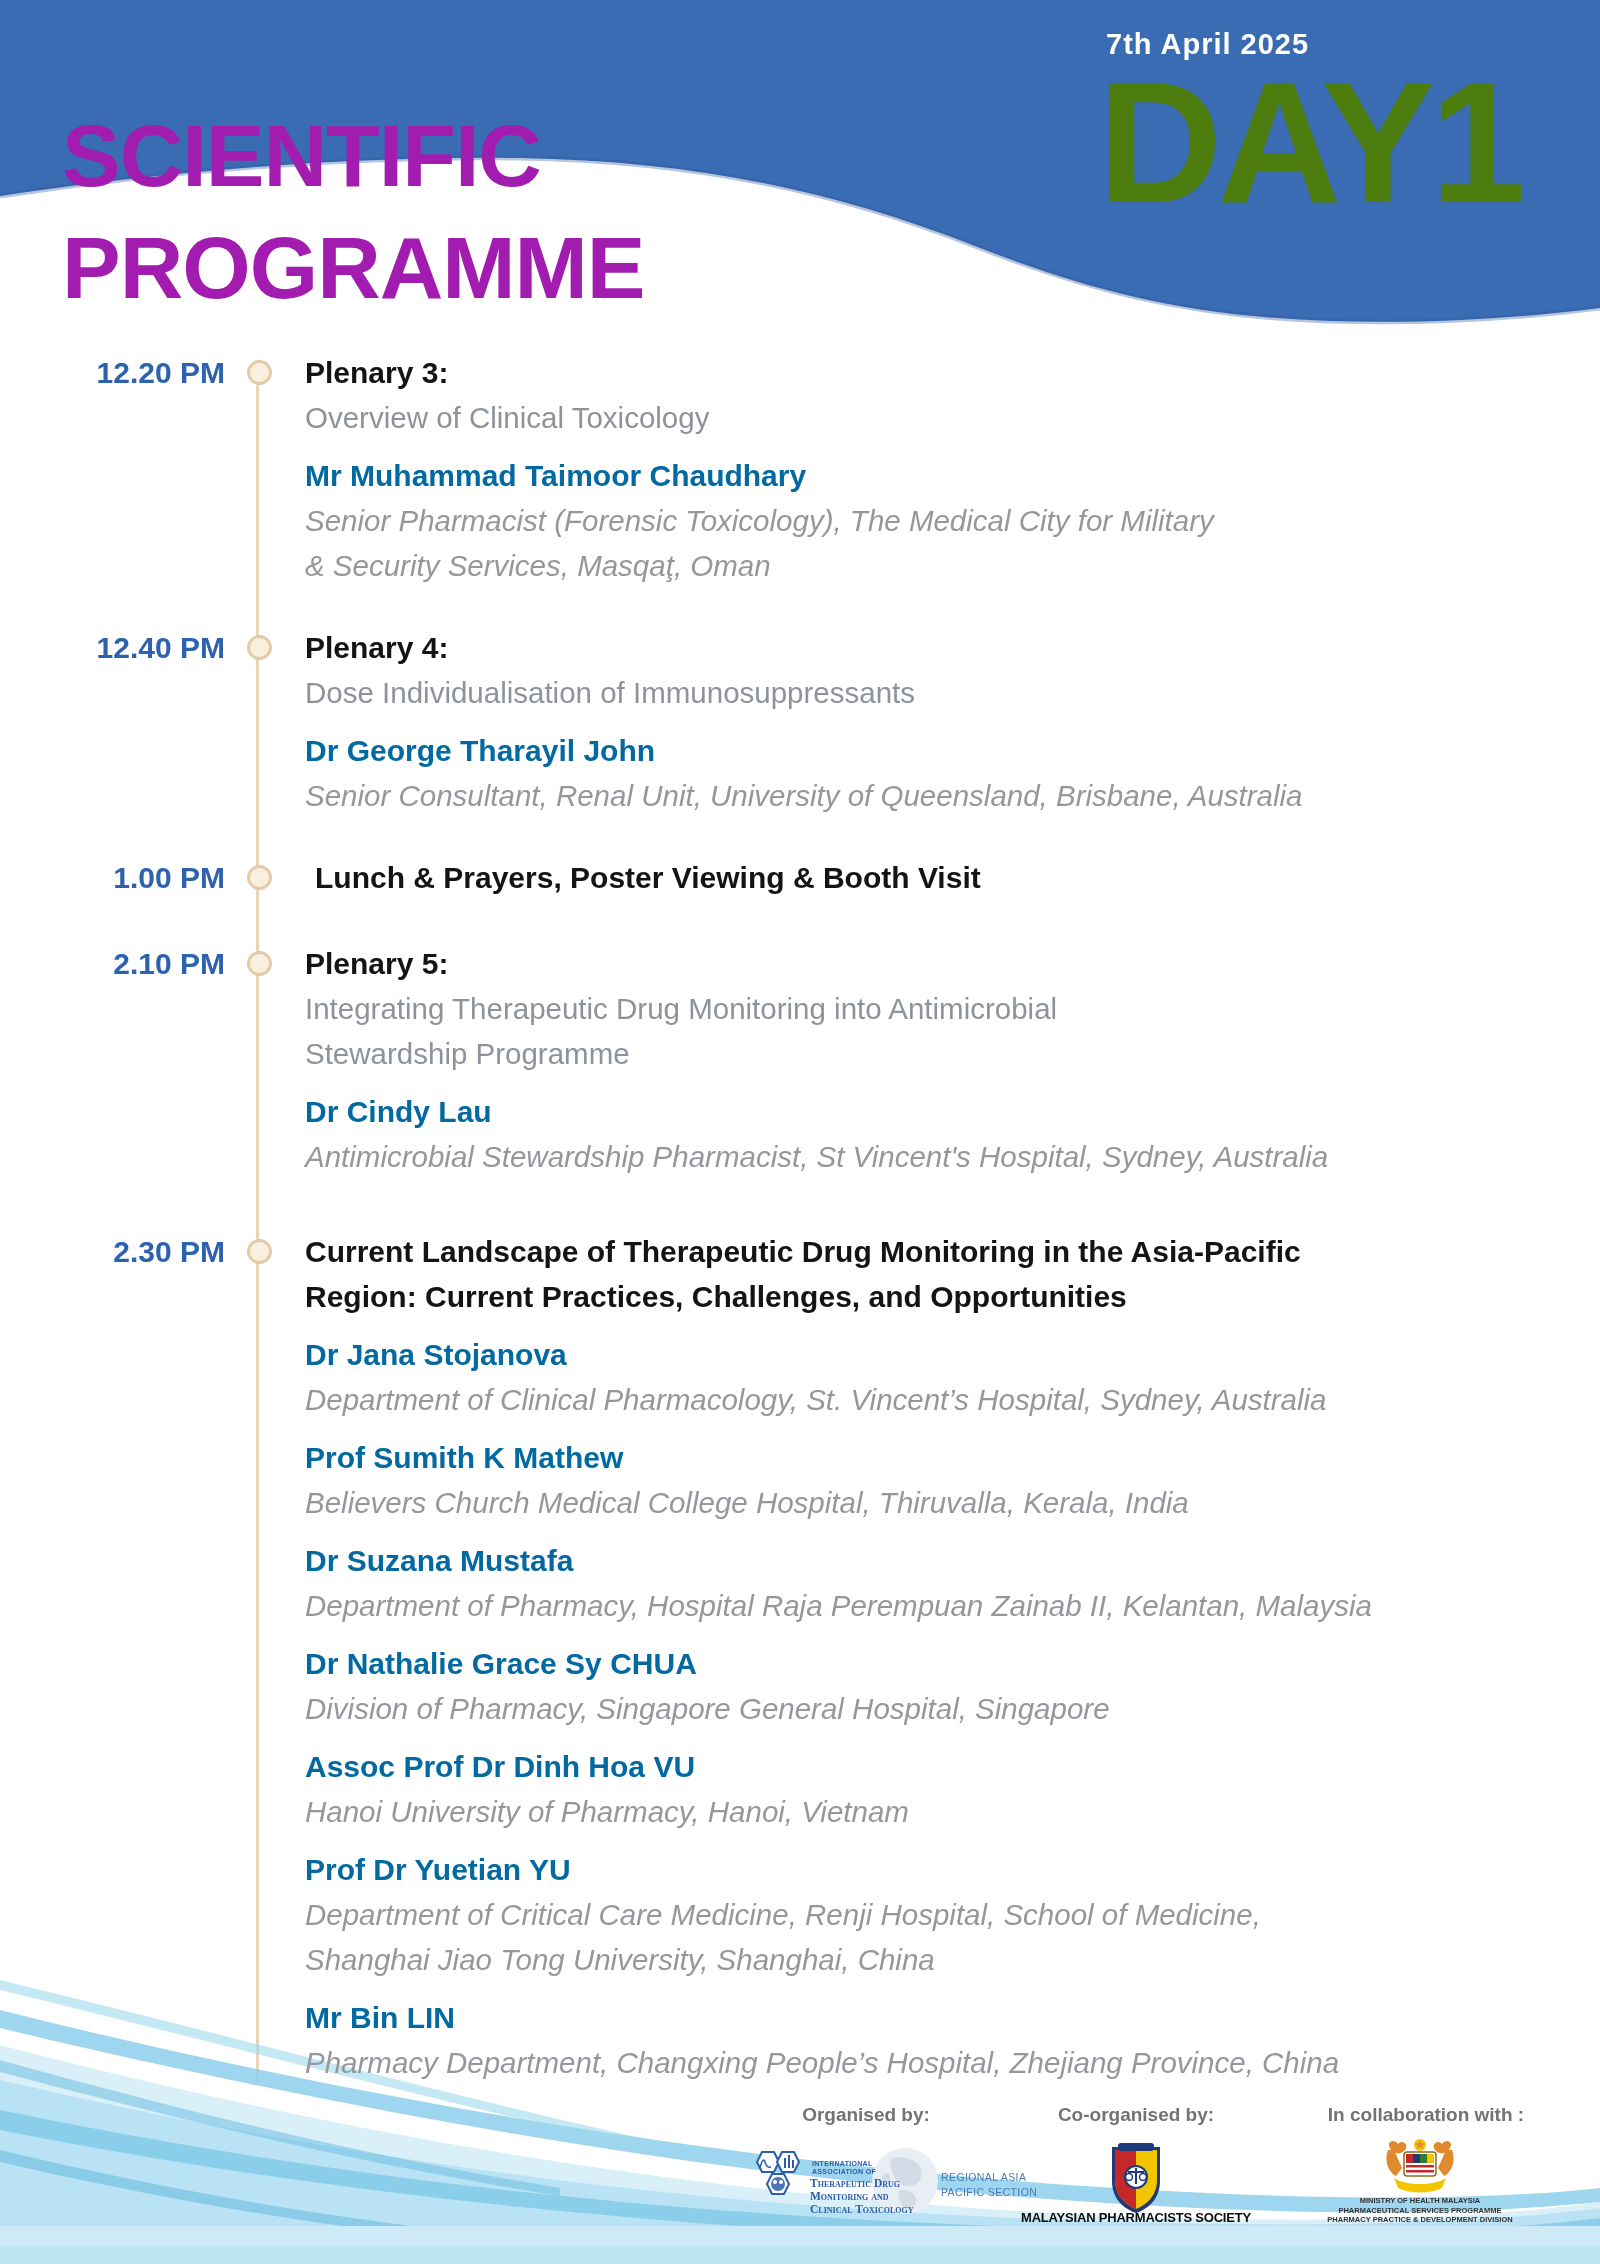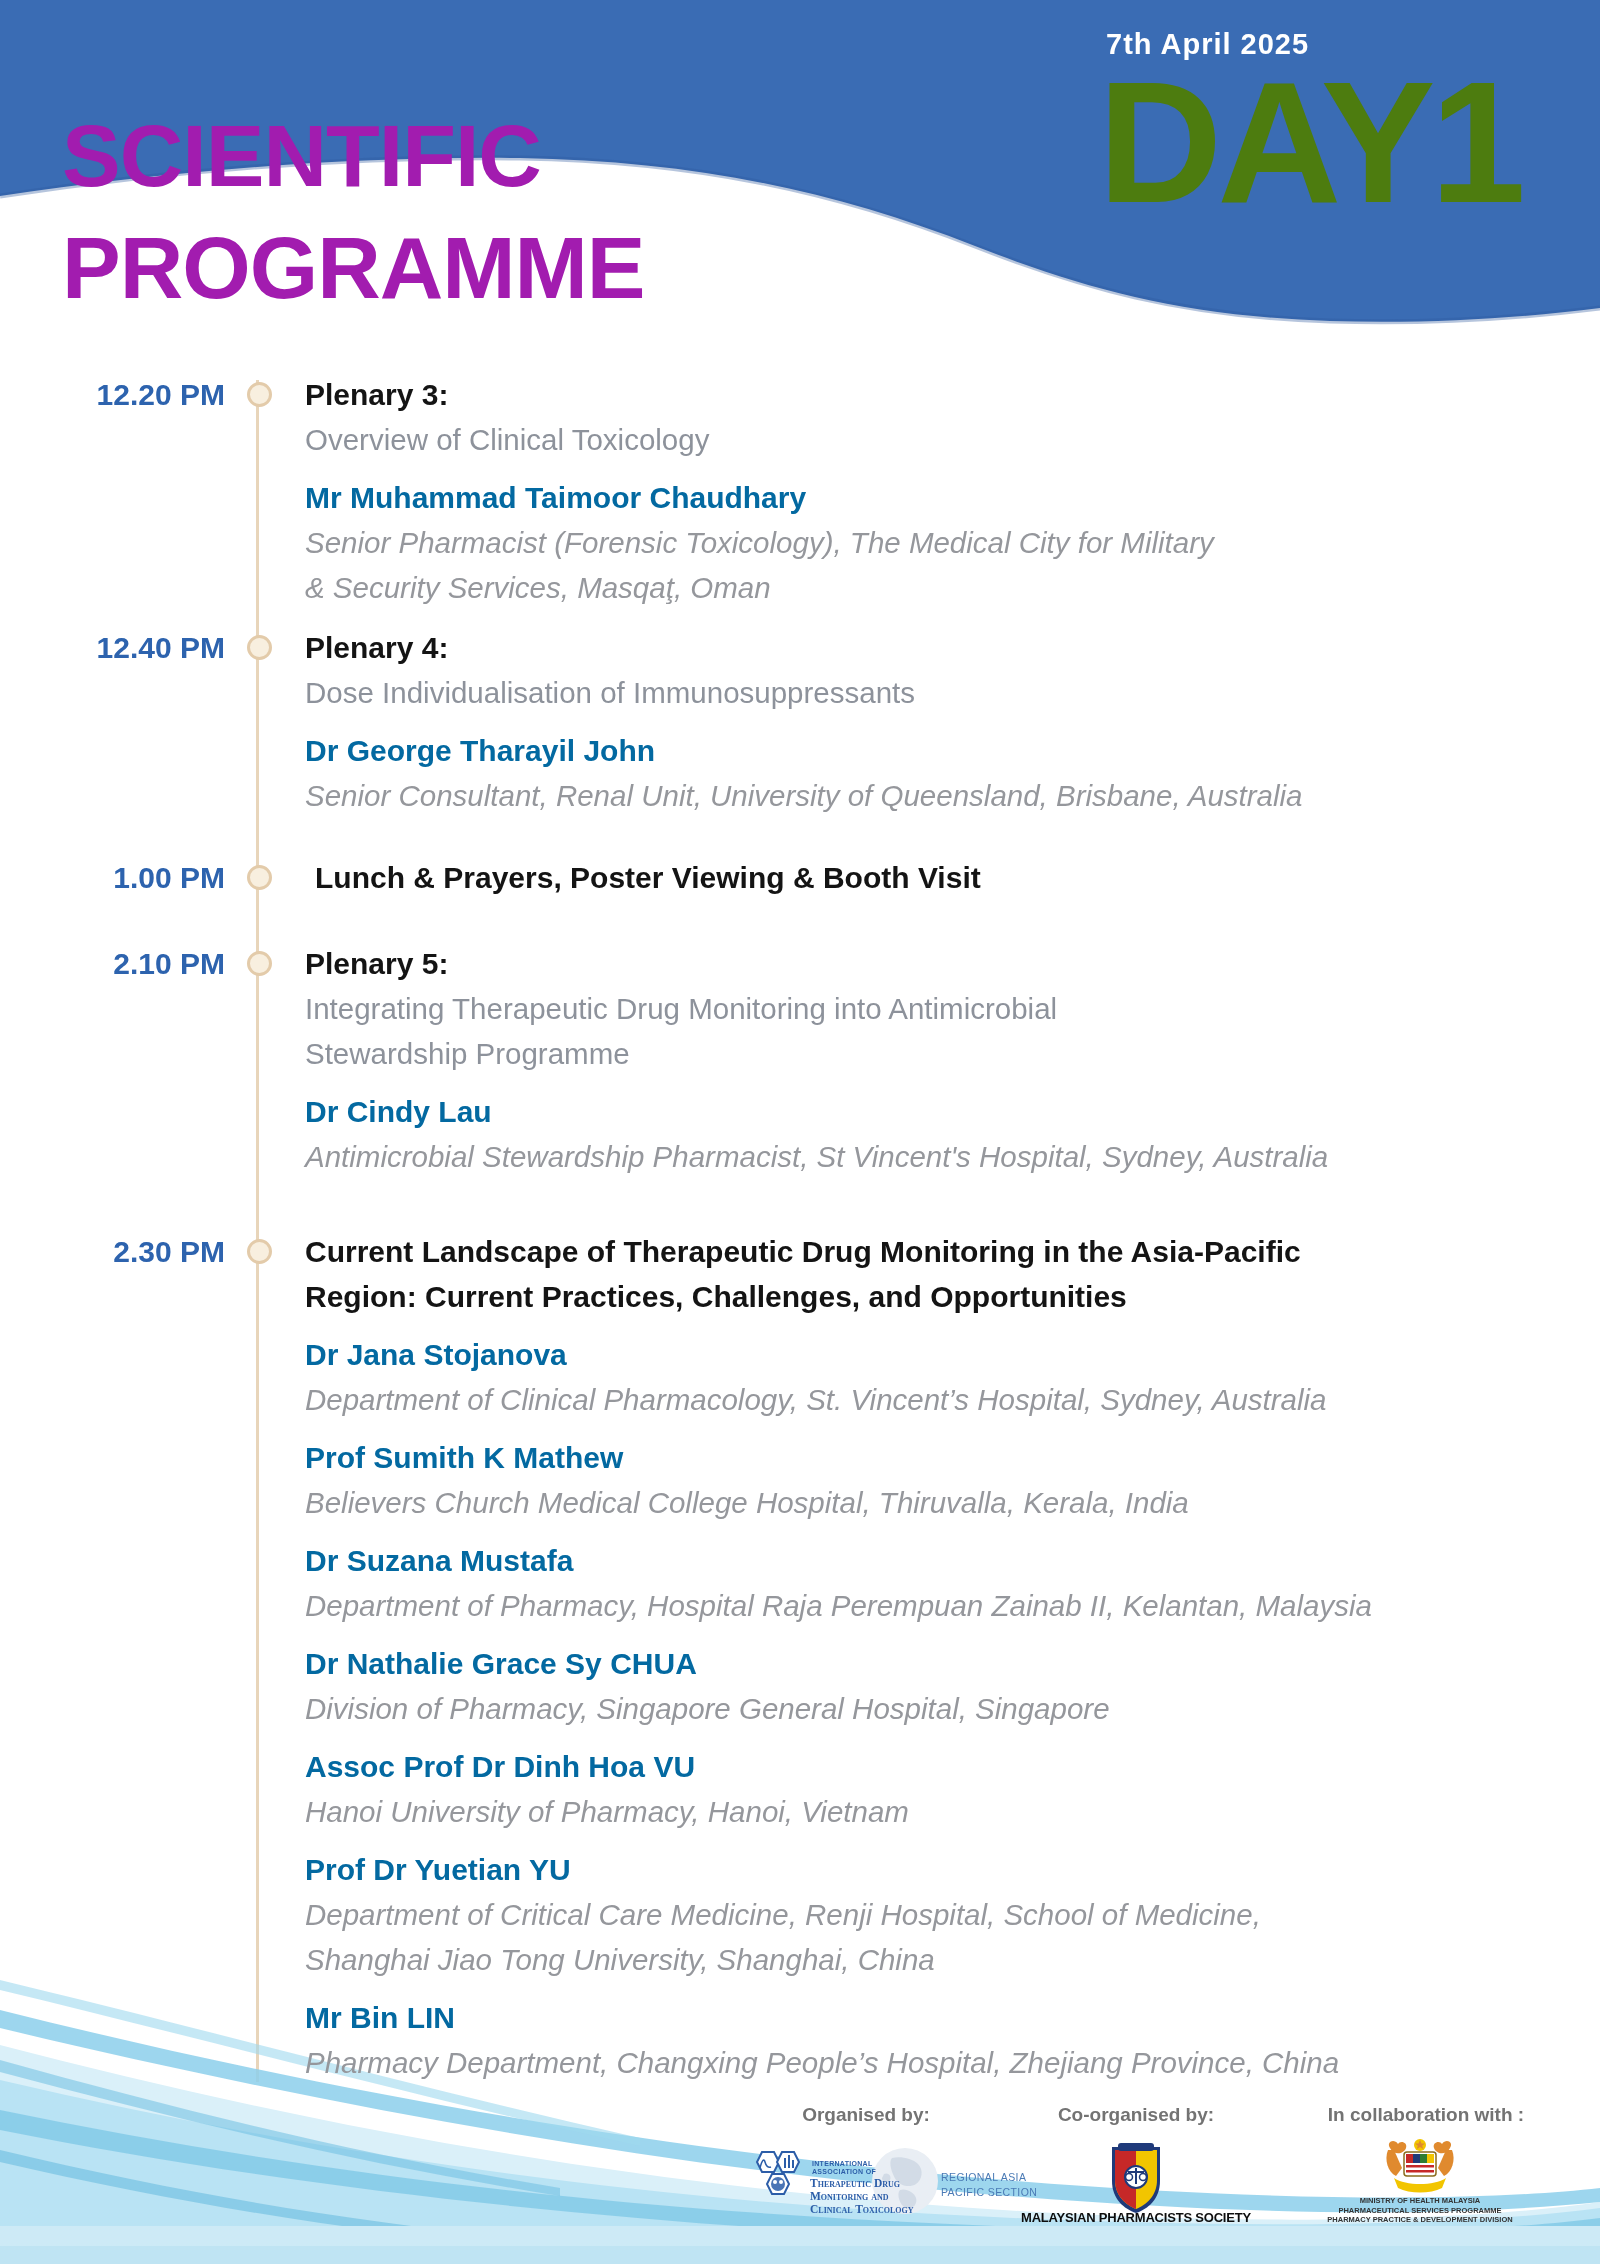--- a/index.html
+++ b/index.html
@@ -64,21 +64,21 @@
              C1080,287 1180,316 1330,321 C1430,324 1520,318 1600,308" fill="none" stroke="#2d5a9e" stroke-width="5" opacity="0.35"></path>
   </svg>
 
   <div class="page-title pre">SCIENTIFIC
 PROGRAMME</div>
   <div class="header-date">7th April 2025</div>
   <div class="header-day">DAY1</div>
 
   <div class="timeline-line"></div>
 
-  <div class="entry" style="top:372px">
+  <div class="entry" style="top:350px">
     <div class="t">12.20 PM</div>
     <div class="m">
       <span class="dot"></span>
     </div>
     <div class="c">
       <div class="etitle pre">Plenary 3:</div>
       <div class="sub pre">Overview of Clinical Toxicology</div>
       <div class="spk">
         <div class="nm">Mr Muhammad Taimoor Chaudhary</div>
         <div class="af pre">Senior Pharmacist (Forensic Toxicology), The Medical City for Military

